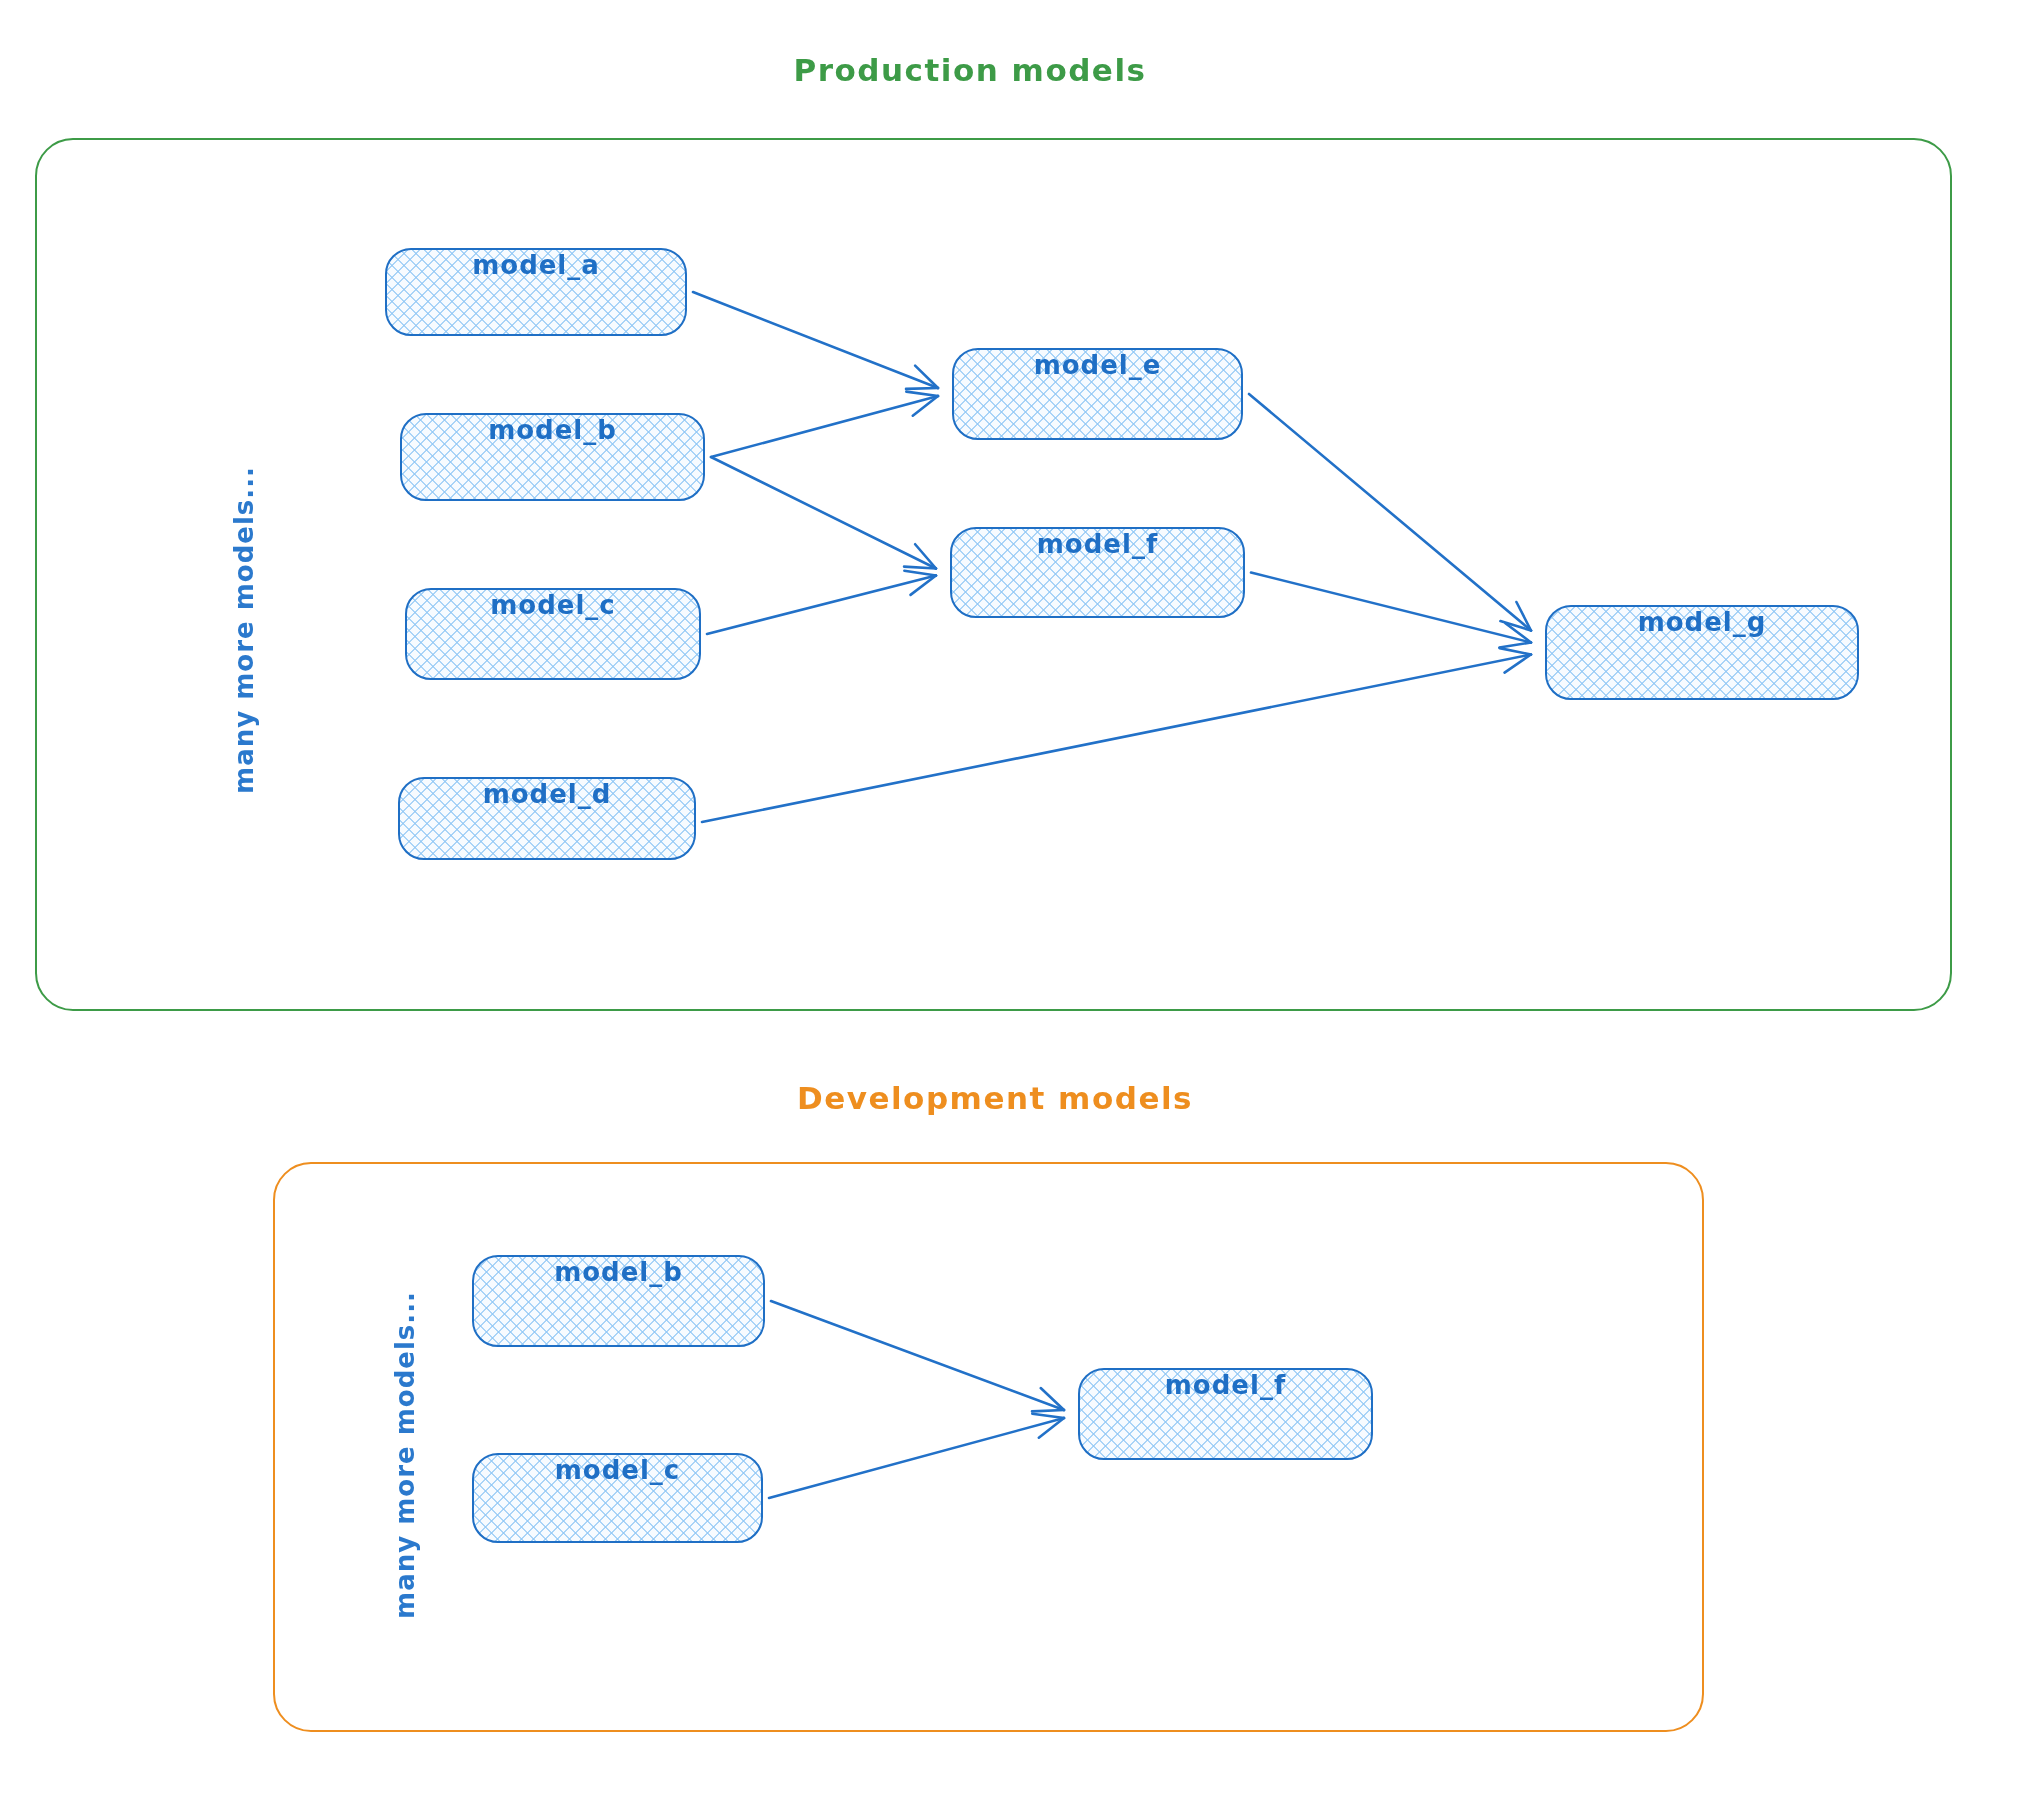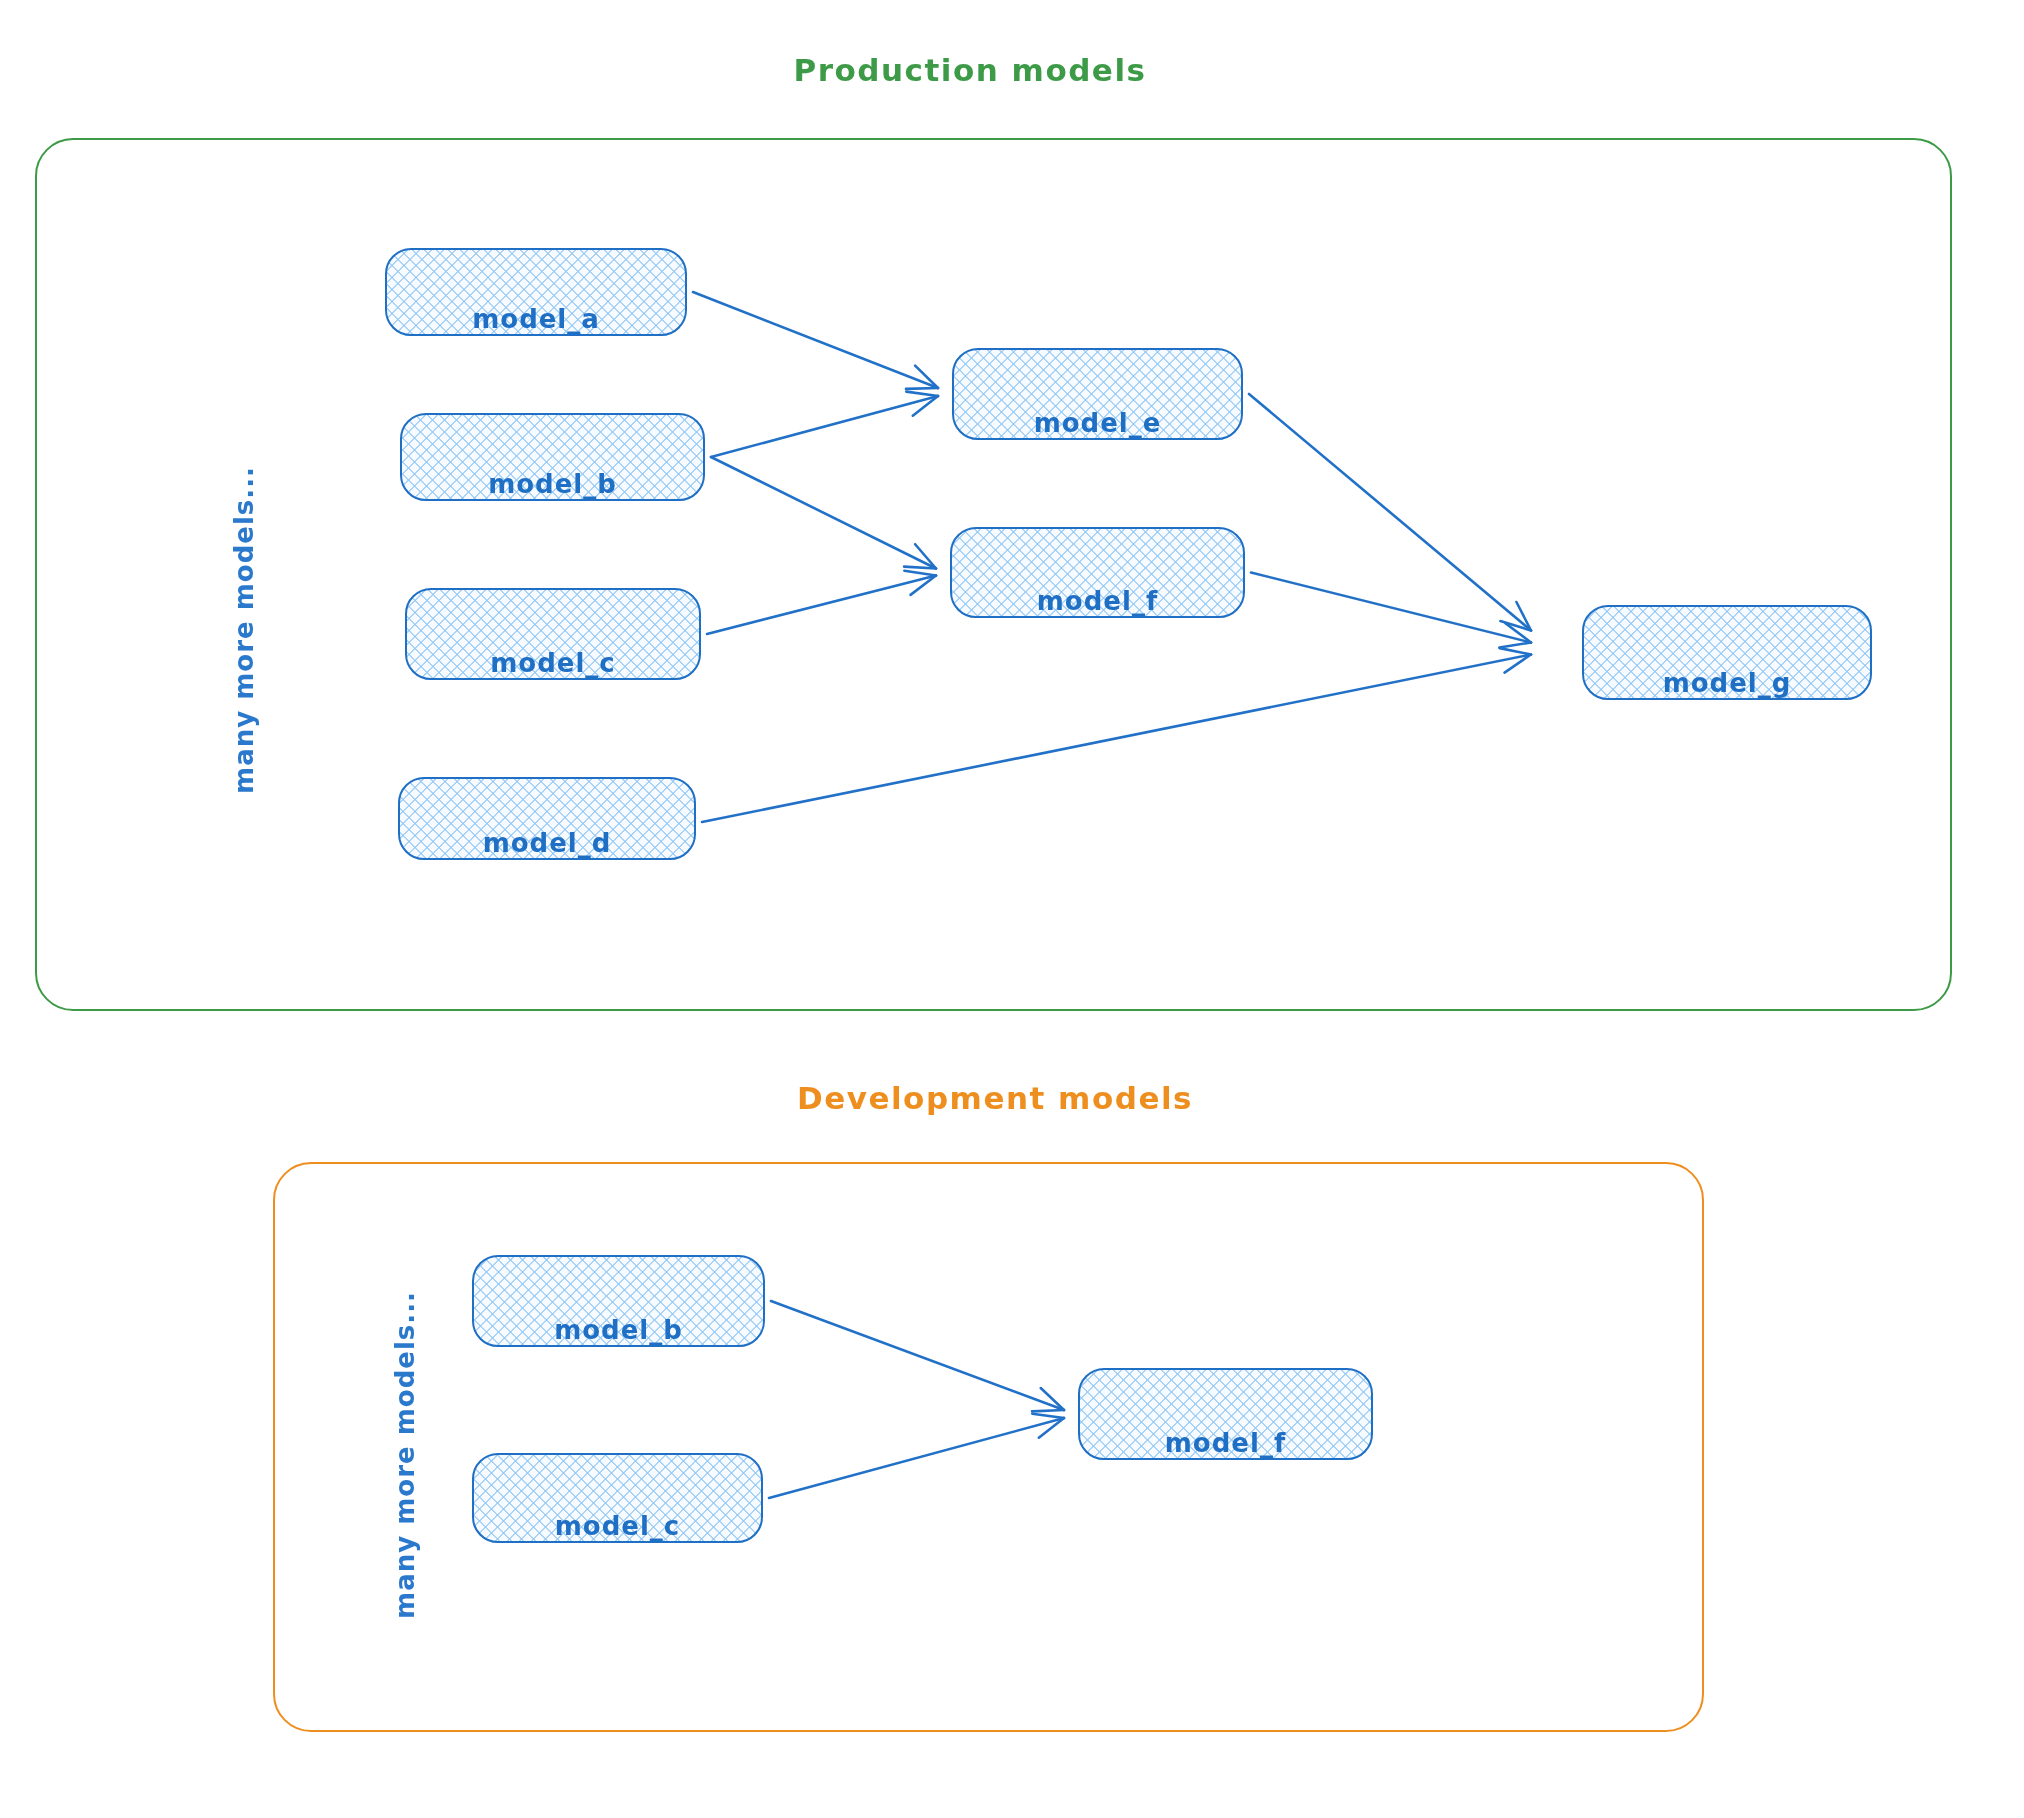--- a/index.html
+++ b/index.html
@@ -36,21 +36,21 @@
     letter-spacing:1px;
     white-space:nowrap;
   }
   #production-side-label{left:244px;top:630px;}
   #development-side-label{left:405px;top:1455px;}
   .node{
     position:absolute;
     box-sizing:border-box;
     border:2.5px solid;
     border-radius:26px;
-    display:flex;align-items:flex-end;justify-content:center;
+    display:flex;align-items:flex-start;justify-content:center;
     background-color:#f7fbff;
     background-image:
       repeating-linear-gradient(45deg, rgba(144,199,245,0.75) 0px, rgba(144,199,245,0.75) 1.6px, transparent 1.6px, transparent 8.5px),
       repeating-linear-gradient(-45deg, rgba(144,199,245,0.75) 0px, rgba(144,199,245,0.75) 1.6px, transparent 1.6px, transparent 8.5px);
   }
   .node-label{
     font-size:26px;
     font-weight:600;
     letter-spacing:1px;
     white-space:nowrap;
@@ -89,21 +89,21 @@
       </div>
       <div class="node" style="left: 398px; top: 777px; width: 298px; height: 83px; border-color: rgb(31, 111, 197);">
         <span class="node-label" style="color: rgb(31, 111, 197);">model_d</span>
       </div>
       <div class="node" style="left: 952px; top: 348px; width: 291px; height: 92px; border-color: rgb(31, 111, 197);">
         <span class="node-label" style="color: rgb(31, 111, 197);">model_e</span>
       </div>
       <div class="node" style="left: 950px; top: 527px; width: 295px; height: 91px; border-color: rgb(31, 111, 197);">
         <span class="node-label" style="color: rgb(31, 111, 197);">model_f</span>
       </div>
-      <div class="node" style="left: 1545px; top: 605px; width: 290px; height: 95px; border-color: rgb(31, 111, 197); margin-left: 37px;">
+      <div class="node" style="left: 1545px; top: 605px; width: 314px; height: 95px; border-color: rgb(31, 111, 197);">
         <span class="node-label" style="color: rgb(31, 111, 197);">model_g</span>
       </div>
       <div class="node" style="left: 472px; top: 1255px; width: 293px; height: 92px; border-color: rgb(31, 111, 197);">
         <span class="node-label" style="color: rgb(31, 111, 197);">model_b</span>
       </div>
       <div class="node" style="left: 472px; top: 1453px; width: 291px; height: 90px; border-color: rgb(31, 111, 197);">
         <span class="node-label" style="color: rgb(31, 111, 197);">model_c</span>
       </div>
       <div class="node" style="left: 1078px; top: 1368px; width: 295px; height: 92px; border-color: rgb(31, 111, 197);">
         <span class="node-label" style="color: rgb(31, 111, 197);">model_f</span>

